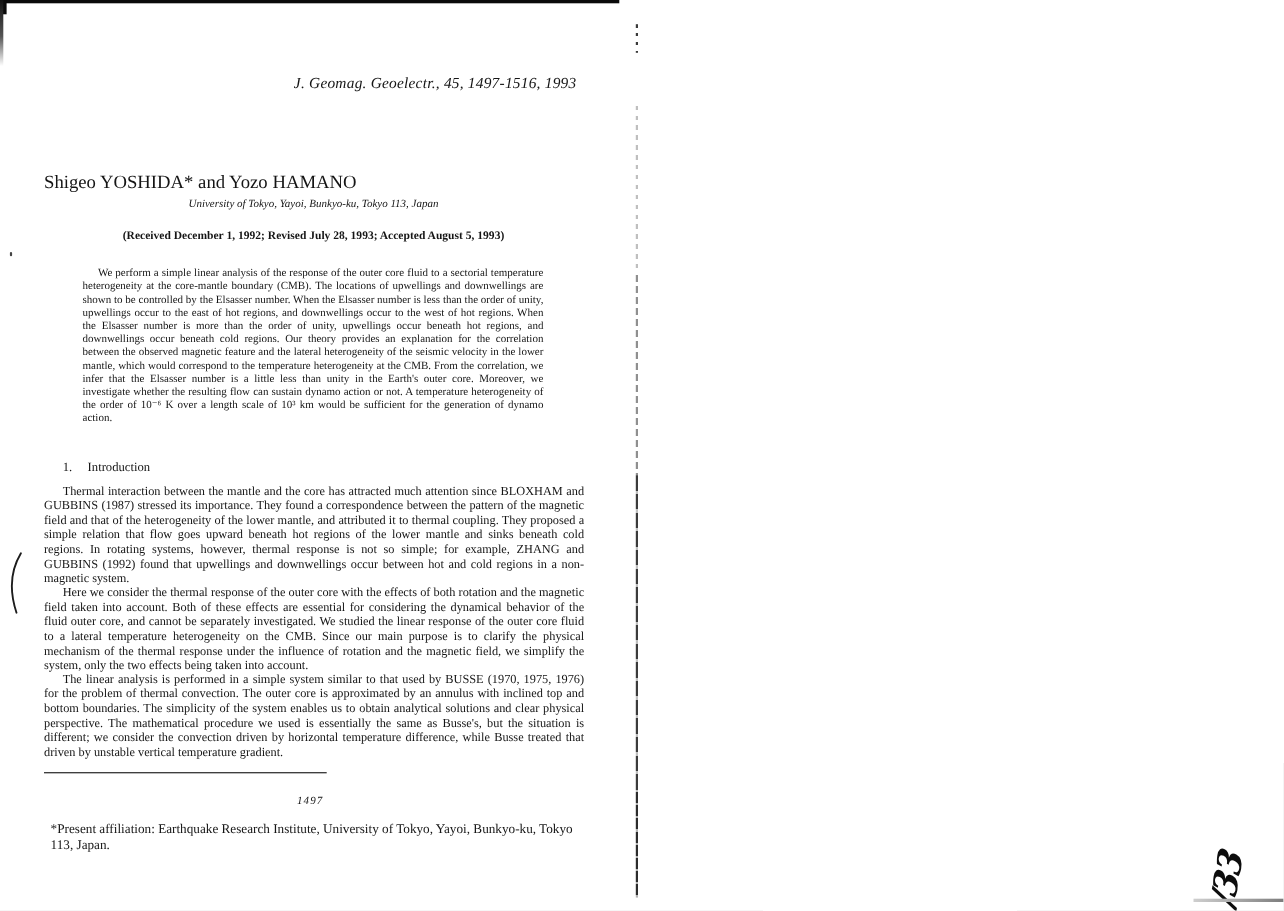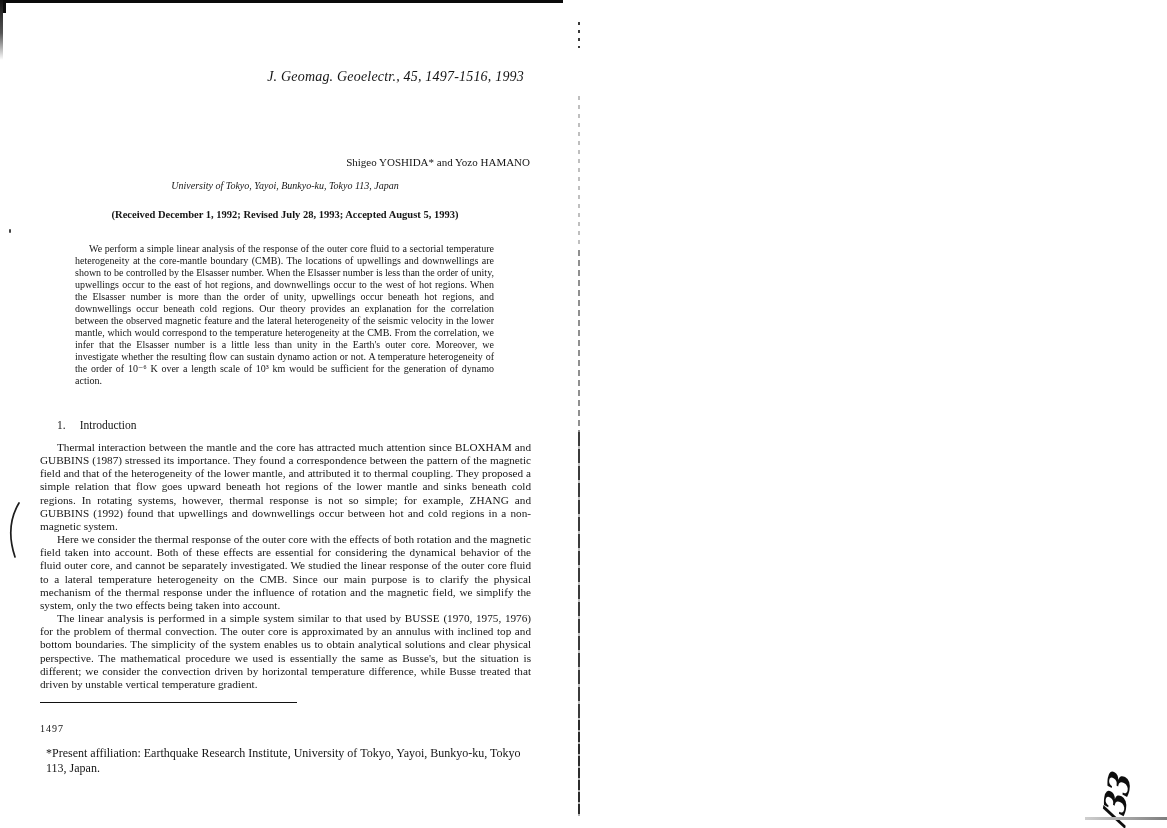--- a/index.html
+++ b/index.html
@@ -37,35 +37,35 @@
     letter-spacing:-2px;
   }
   .bottom-right-line{position:absolute;left:1085px;top:817px;width:82px;height:3px;
     background:linear-gradient(90deg,#cfcfcf,#7d7d7d);}
   
   .journal-header{position:absolute;left:40px;top:69px;width:484px;
     text-align:right;font-style:italic;font-size:14px;letter-spacing:.2px;}
   .paper-title{position:absolute;left:33px;top:113px;width:500px;
     text-align:center;font-size:14px;line-height:19px;}
   .authors-line{position:absolute;left:40px;top:156px;width:490px;
-    text-align:right;font-size:11px;}
+    text-align:left;font-size:17px;}
   .affiliation{position:absolute;left:40px;top:179px;width:490px;
     text-align:center;font-style:italic;font-size:10px;line-height:13px;}
   .received-line{position:absolute;left:40px;top:209px;width:490px;
     text-align:center;font-size:10.5px;font-weight:bold;}
   .abstract{position:absolute;left:75px;top:243px;width:419px;
     font-size:10px;line-height:12px;text-align:justify;text-indent:14px;}
   .section-heading{position:absolute;left:57px;top:419px;font-size:11.5px;}
   .section-heading .num{margin-right:14px;}
   .intro{position:absolute;left:40px;top:441px;width:491px;
     font-size:11.2px;line-height:13.15px;text-align:justify;}
   .intro p{margin:0;text-indent:17px;}
   .footnote-rule{position:absolute;left:40px;top:702px;width:257px;border-top:1.5px solid #111;}
   .footnote{position:absolute;left:46px;top:746px;width:486px;font-size:12px;}
-  .page-number{position:absolute;left:40px;top:723px;width:484px;font-size:10px;letter-spacing:1px;}
+  .page-number{position:absolute;left:40px;top:723px;width:484px;text-align:center;font-size:10px;letter-spacing:1px;font-style:italic;}
 </style>
 </head>
 <body>
 
 <div class="page">
 
   <div class="top-edge-line"></div>
   <div class="top-left-blob"></div>
   <div class="left-edge-strip"></div>
   <div class="fold fold-a"></div>

